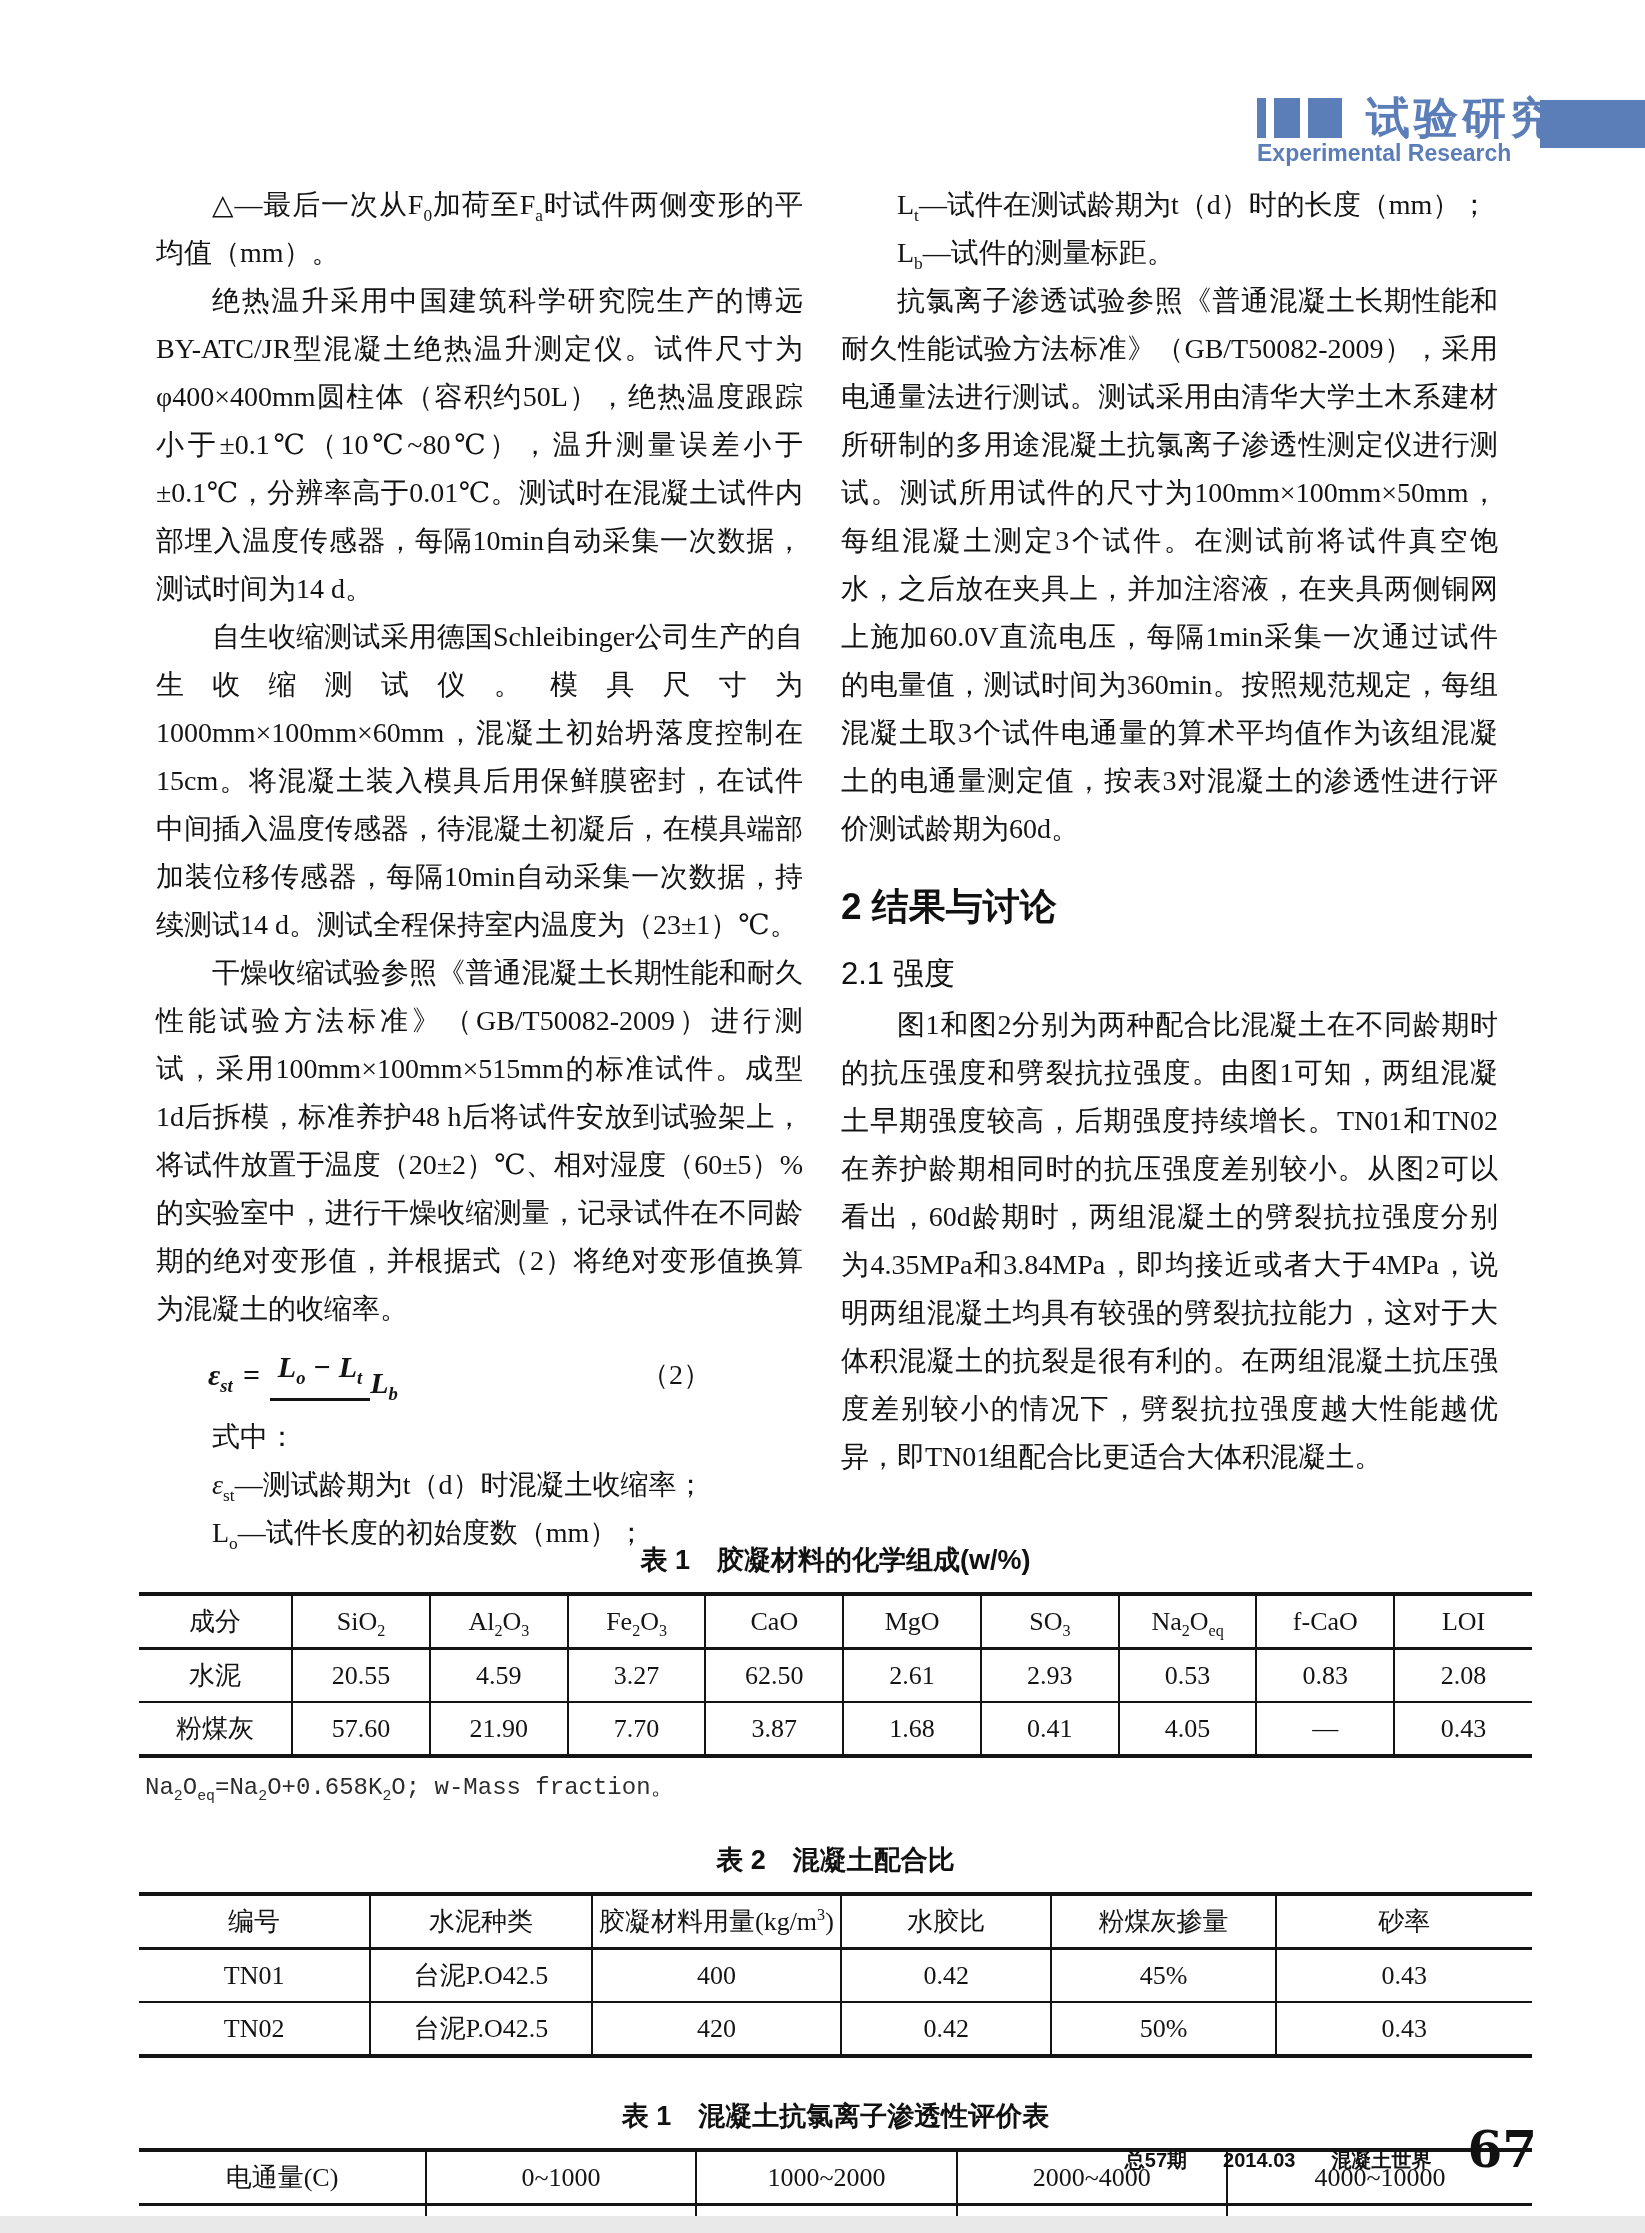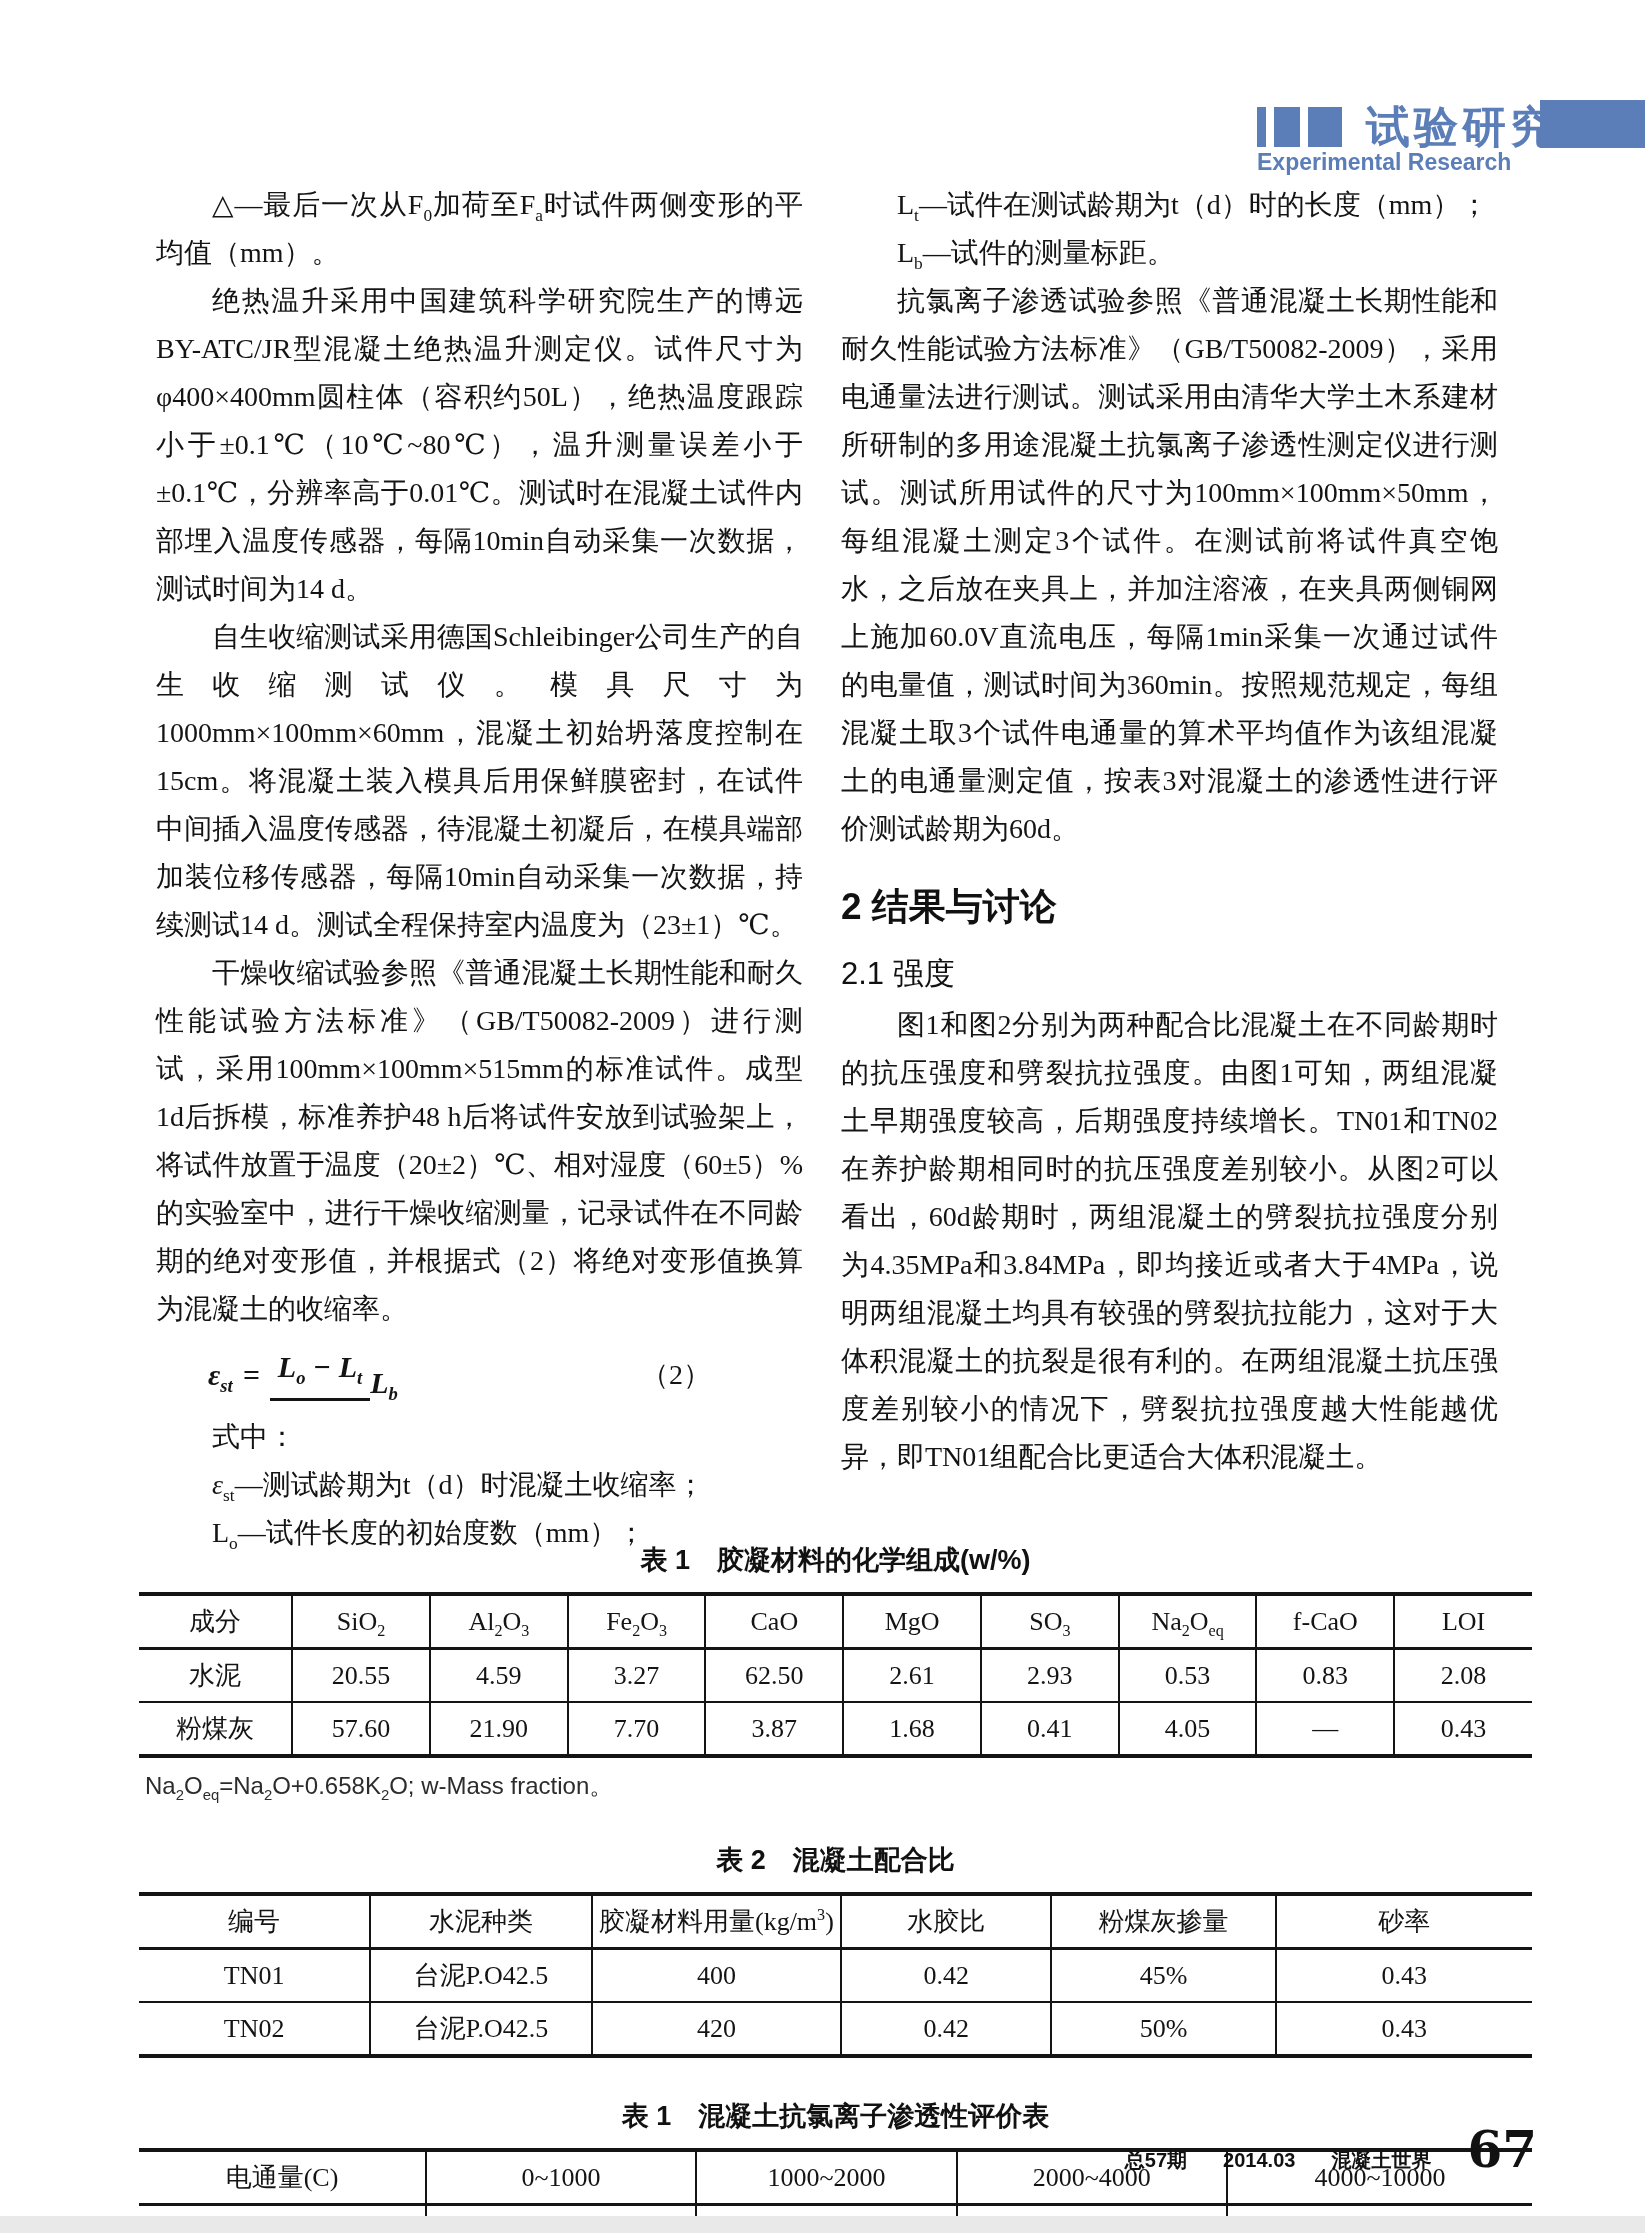--- a/index.html
+++ b/index.html
@@ -1,20 +1,20 @@
 <!DOCTYPE html>
 <html><head>
 <meta charset="utf-8">
 <style>
   html,body{margin:0;padding:0;background:#d8d8d8;}
   .page{position:relative;width:1646px;height:2234px;background:#ffffff;margin:0 auto;
         font-family:"Liberation Serif","DejaVu Serif",serif;color:#141414;overflow:hidden;}
   
   .brand{position:absolute;top:98px;left:1257px;}
-  .brand-row{display:flex;align-items:flex-end;margin-top:9px;}
+  .brand-row{display:flex;align-items:flex-end;}
   .bars{display:flex;align-items:flex-end;gap:8px;margin-right:24px;}
   .bars span{display:block;background:#5b7db8;}
   .bar-1{width:9px;height:40px;}
   .bar-2{width:26px;height:40px;}
   .bar-3{width:34px;height:40px;}
   .brand-cn{font-family:"Liberation Sans","DejaVu Sans",sans-serif;font-weight:bold;
             font-size:44px;line-height:40px;color:#5b7db8;letter-spacing:4px;white-space:nowrap;}
   .brand-en{font-family:"Liberation Sans","DejaVu Sans",sans-serif;font-weight:bold;
             font-size:23px;line-height:26px;color:#5b7db8;margin-top:2px;white-space:nowrap;}
   .brand-block{position:absolute;top:100px;left:1540px;width:105px;height:48px;background:#5b7db8;}
@@ -41,21 +41,21 @@
   
   .tables-zone{position:absolute;left:139px;top:1542px;width:1393px;font-size:26px;}
   .tcaption{font-family:"Liberation Sans","DejaVu Sans",sans-serif;font-weight:bold;
             font-size:27px;text-align:center;margin:0 0 14px;color:#111;}
   table{border-collapse:collapse;width:100%;table-layout:fixed;
         border-top:4px solid #141414;border-bottom:4px solid #141414;}
   td{text-align:center;padding:8px 6px;font-size:26px;color:#141414;}
   td + td{border-left:2px solid #141414;}
   thead td{border-bottom:3px solid #141414;}
   tbody tr:not(:last-child) td{border-bottom:2px solid #141414;}
-  .footnote{font-family:Liberation Sans, sans-serif;font-size:24px;
+  .footnote{font-family:Liberation Mono, monospace;font-size:24px;
             color:#2c2c2c;margin:12px 0 0 6px;text-align:left;}
   .tgap{height:40px;}
   
   .footer{position:absolute;top:2125px;left:0;width:1537px;display:flex;
           justify-content:flex-end;align-items:baseline;gap:36px;}
   .footer .meta{font-family:"Liberation Sans","DejaVu Sans",sans-serif;font-weight:bold;
                 font-size:20px;color:#111;}
   .footer .pageno{font-family:"DejaVu Serif","Liberation Serif",serif;font-weight:bold;
                   font-size:50px;color:#111;line-height:1;}
   .scan-edge{position:absolute;bottom:0;left:0;width:100%;height:18px;background:#e9e9e9;}

